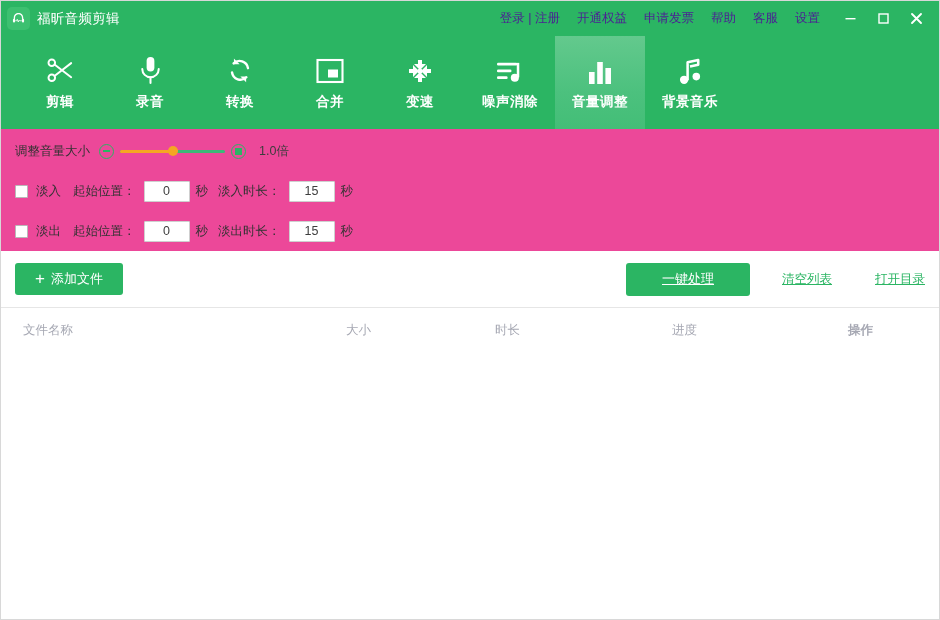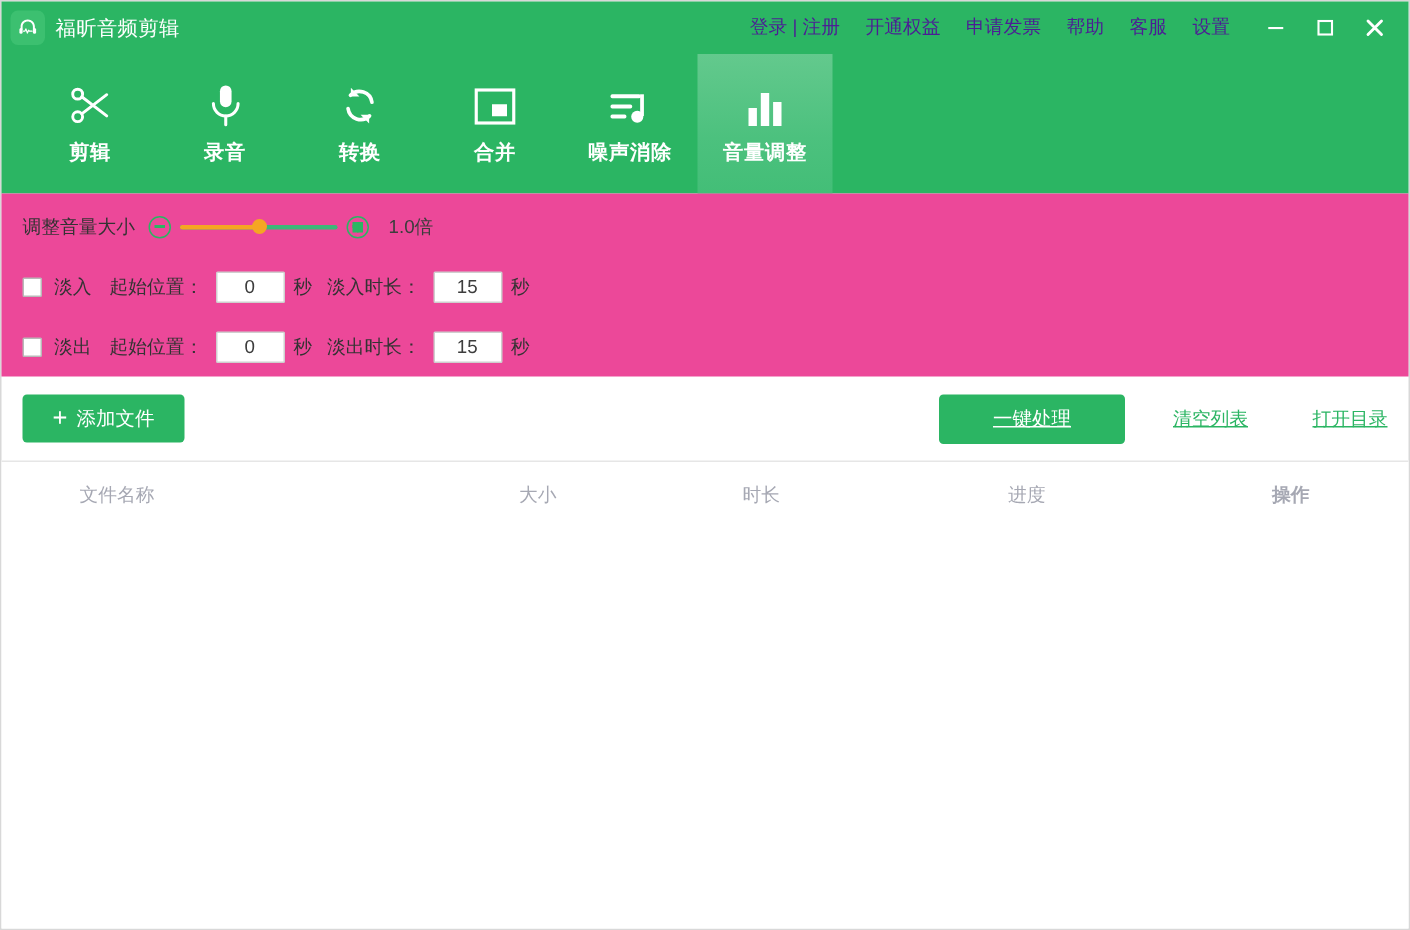--- a/index.html
+++ b/index.html
@@ -249,21 +249,21 @@
   }
   .thead {
     height: 44px;
     display: flex;
     align-items: center;
     position: relative;
     font-size: 12.5px;
     color: #a6a8b3;
   }
   .th { position: absolute; white-space: nowrap; }
-  .th-name { left: 22px; margin-left: 30px; }
+  .th-name { left: 22px; }
   .th-size { left: 345px; }
   .th-dur  { left: 494px; }
   .th-prog { left: 671px; }
   .th-op   { left: 847px; font-weight: bold; }
   .tbody { }
 </style>
 </head>
 <body>
 
 <div class="app">
@@ -348,20 +348,32 @@
     <div class="tool">
       <div class="tool-icon">
         <svg width="30" height="30" viewBox="0 0 30 30">
           <rect x="2.5" y="4" width="25" height="22" fill="none" stroke="#fff" stroke-width="2.1"></rect>
           <rect x="13" y="13.5" width="10" height="8" fill="#fff"></rect>
         </svg>
       </div>
       <span class="tool-label">合并</span>
     </div>
 
+    <div class="tool">
+      <div class="tool-icon">
+        <svg width="30" height="30" viewBox="0 0 30 30">
+          <path d="M13 4h4v4h4l-6 6-6-6h4z" fill="#fff"></path>
+          <path d="M13 26h4v-4h4l-6-6-6 6h4z" fill="#fff"></path>
+          <path d="M4 13v4h4v4l6-6-6-6v4z" fill="#fff"></path>
+          <path d="M26 13v4h-4v4l-6-6 6-6v4z" fill="#fff"></path>
+          <circle cx="15" cy="15" r="2.6" fill="#fff"></circle>
+        </svg>
+      </div>
+      <span class="tool-label">变速</span>
+    </div>
 
 
     <div class="tool">
       <div class="tool-icon">
         <svg width="31" height="27" viewBox="0 0 32 28">
           <rect x="2" y="4" width="21" height="2.8" rx="1.2" fill="#fff"></rect>
           <rect x="2" y="11" width="15" height="2.8" rx="1.2" fill="#fff"></rect>
           <rect x="2" y="18" width="11" height="2.8" rx="1.2" fill="#fff"></rect>
           <rect x="22.5" y="4" width="2.6" height="15" fill="#fff"></rect>
           <circle cx="20.5" cy="19.5" r="4.2" fill="#fff"></circle>
@@ -374,20 +386,30 @@
       <div class="tool-icon">
         <svg width="28" height="28" viewBox="0 0 28 28">
           <rect x="3" y="14" width="5.6" height="12" fill="#fff"></rect>
           <rect x="11.2" y="4" width="5.6" height="22" fill="#fff"></rect>
           <rect x="19.4" y="10" width="5.6" height="16" fill="#fff"></rect>
         </svg>
       </div>
       <span class="tool-label">音量调整</span>
     </div>
 
+    <div class="tool">
+      <div class="tool-icon">
+        <svg width="27" height="29" viewBox="0 0 26 30">
+          <path d="M10 24V5.5l11-2.3V8L12.5 9.8" fill="none" stroke="#fff" stroke-width="2.6" stroke-linejoin="round"></path>
+          <circle cx="6.4" cy="23.6" r="4.3" fill="#fff"></circle>
+          <circle cx="19" cy="20.3" r="3.9" fill="#fff"></circle>
+        </svg>
+      </div>
+      <span class="tool-label">背景音乐</span>
+    </div>
 
   </div>
 
   <div class="options">
 
     <div class="row row-volume">
       <span class="lbl">调整音量大小</span>
       <div class="slider-wrap">
         <div class="circ-btn">
           <span class="circ-minus"></span>

